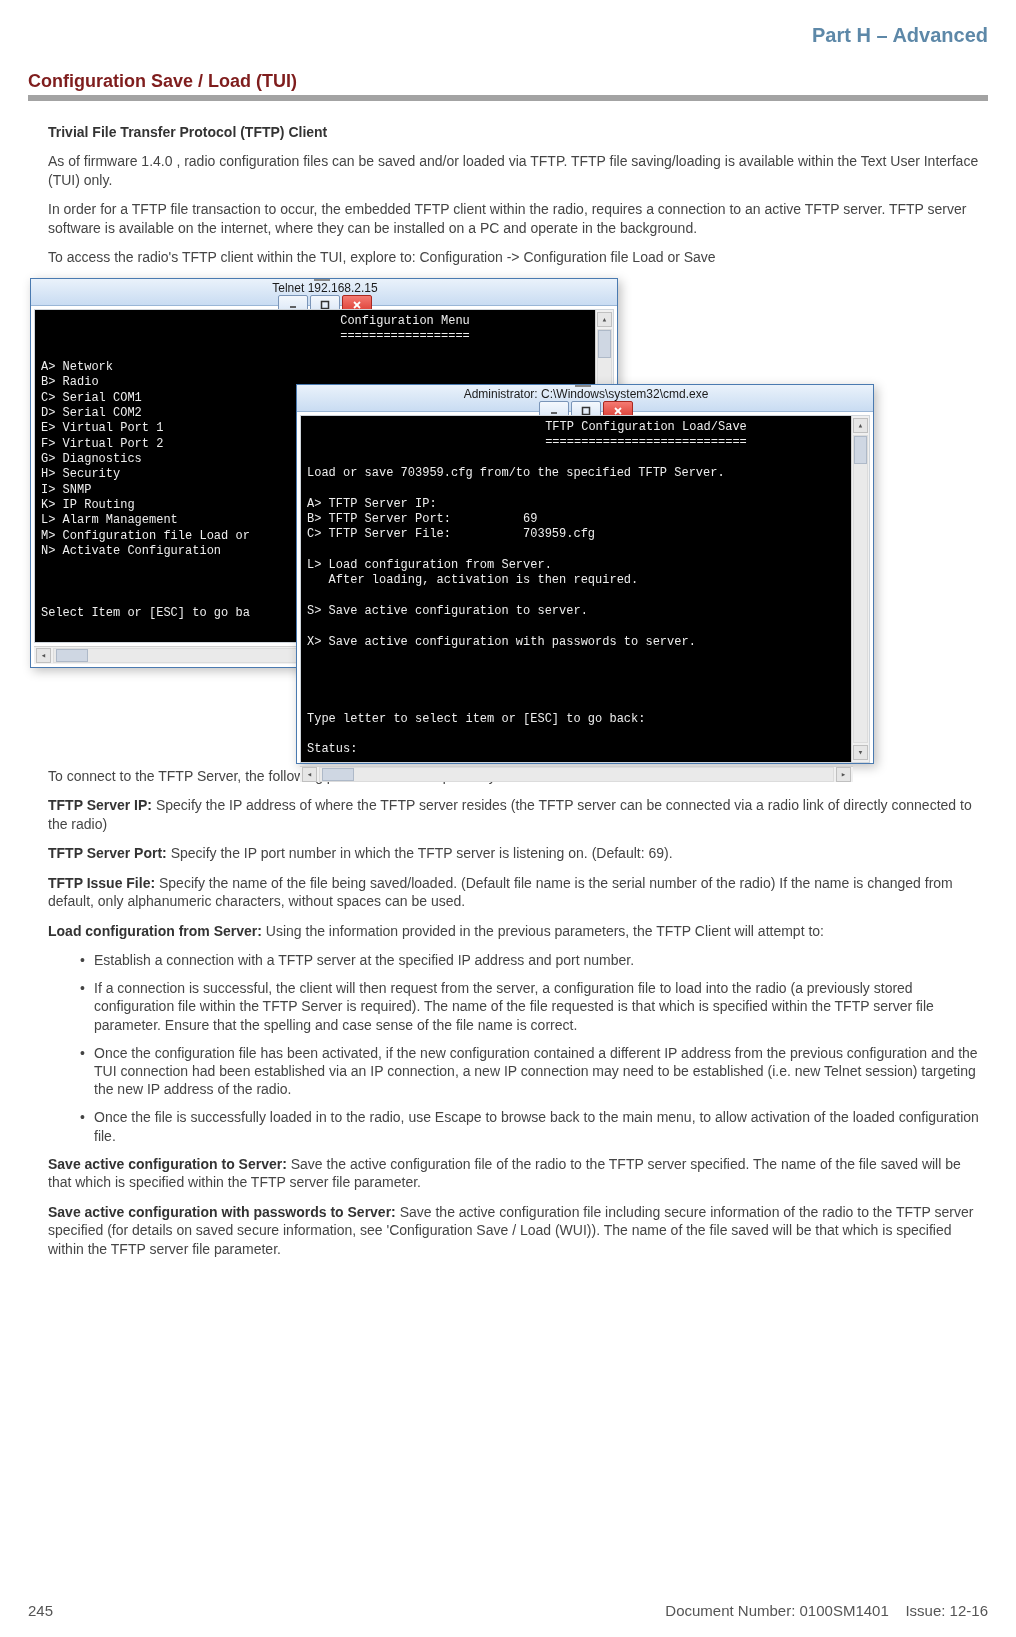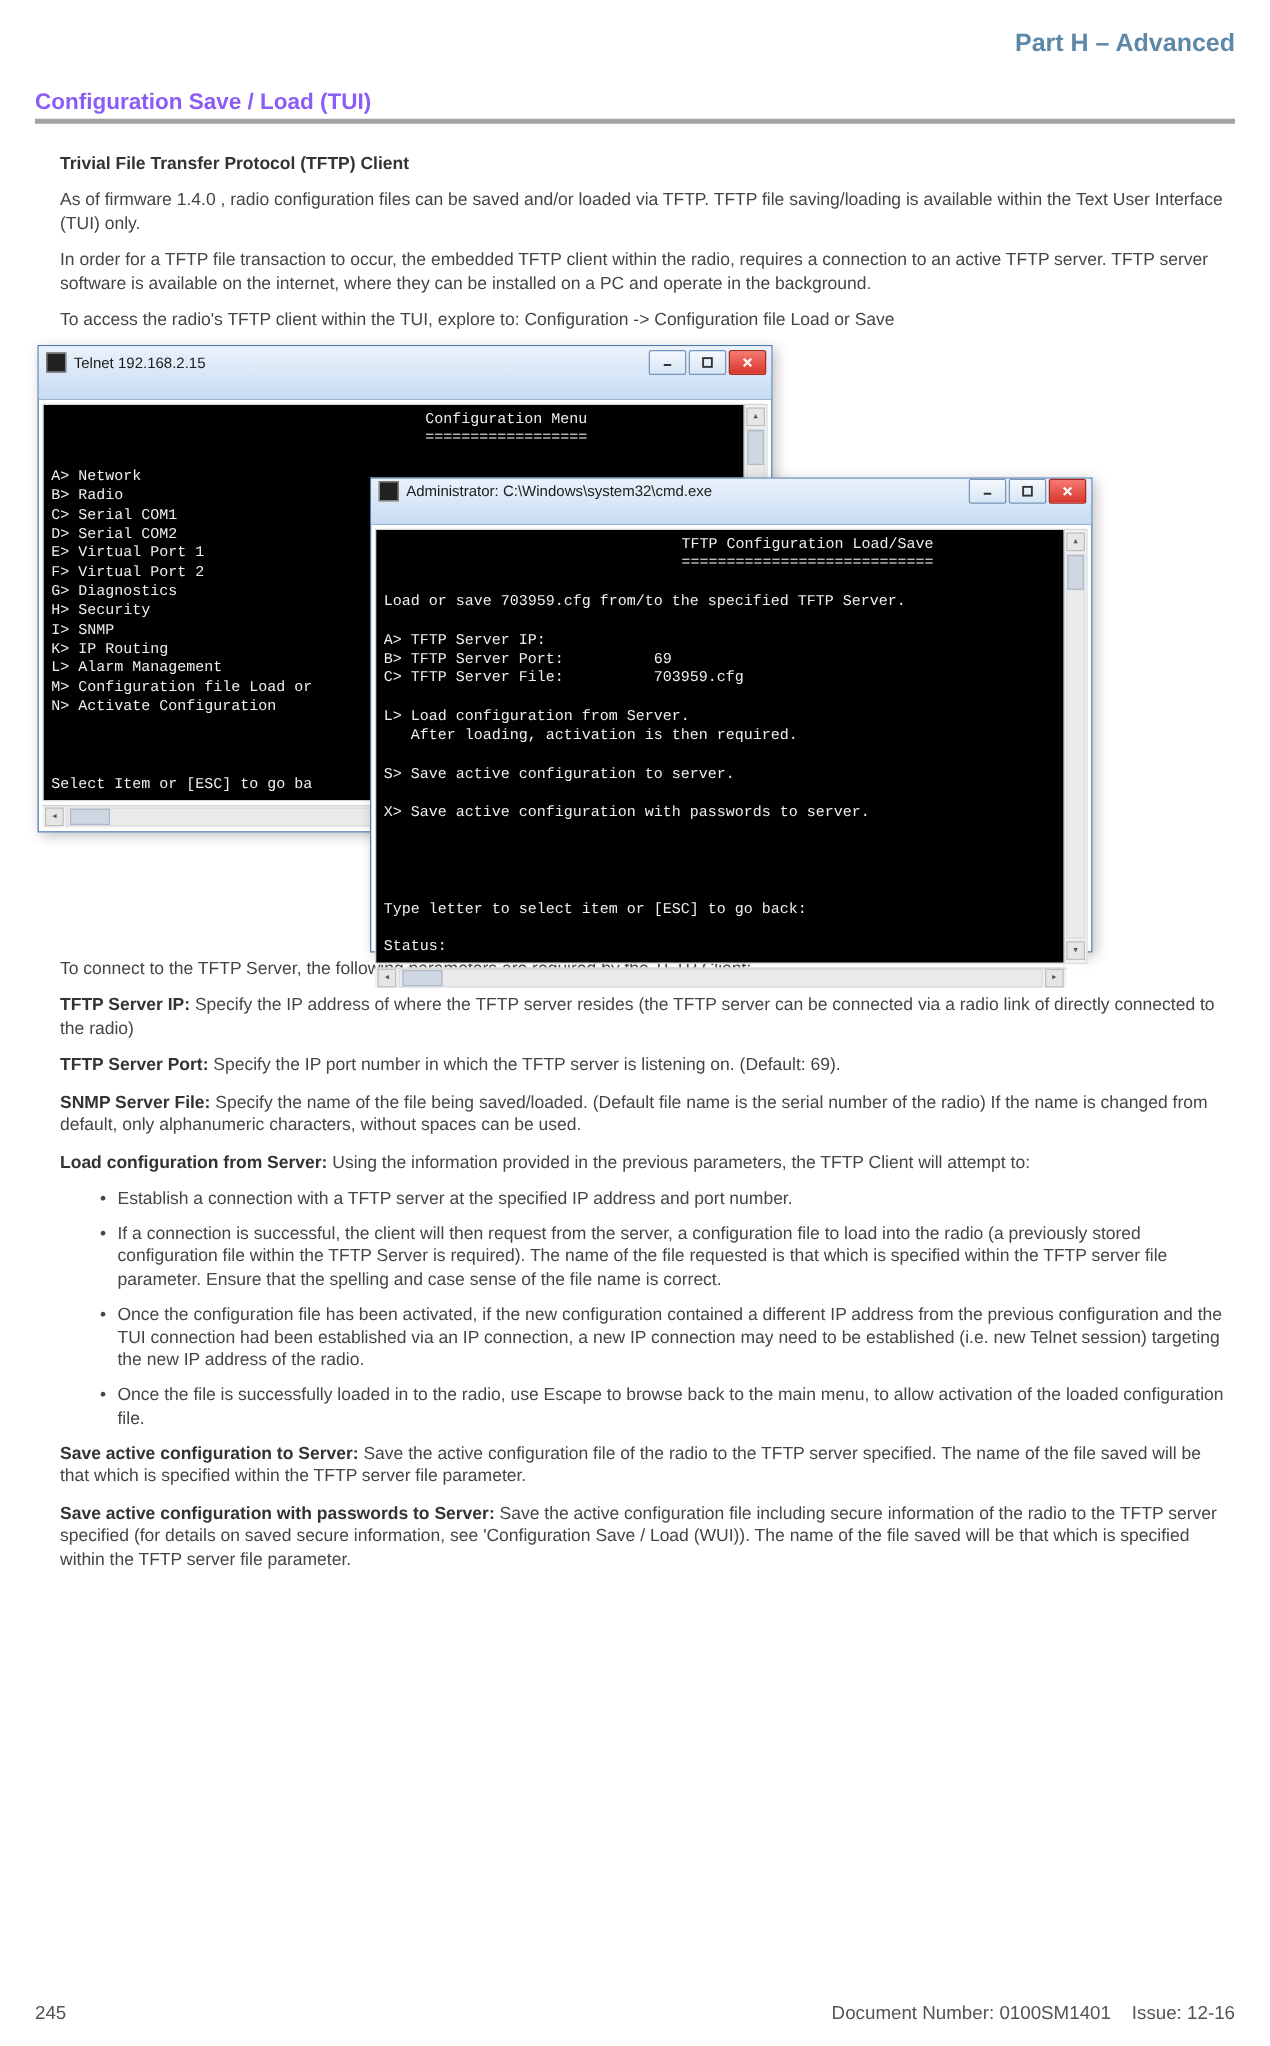--- a/index.html
+++ b/index.html
@@ -17,25 +17,25 @@
     position: relative;
   }
   .top-right {
     text-align: right;
     color: #5d88a8;
     font-size: 20px;
     font-weight: 600;
     padding-bottom: 24px;
   }
   .section-title {
-    color: #8b5cf6;
+    color: #7f1d1d;
     font-size: 18px;
     font-weight: 600;
     padding-bottom: 3px;
-    border-bottom: 4px solid #a3a3a3;
+    border-bottom: 6px solid #a3a3a3;
     margin-bottom: 22px;
   }
   .body-text {
     color: #454545;
     font-size: 14px;
     line-height: 1.32;
     margin-left: 20px;
   }
   .body-text p { margin: 0 0 11px 0; }
   .body-text strong { font-weight: 700; color: #333; }
@@ -84,23 +84,24 @@
     font-family: Consolas, "Courier New", monospace;
   }
   .win1 { left: 2px; top: 0;  width: 586px; height: 388px; }
   .win2 { left: 268px; top: 106px; width: 576px; height: 378px; }
 
   .titlebar {
     height: 26px;
     background: linear-gradient(#eaf2fb, #c9dcf2);
     display: flex;
     align-items: center;
-    padding: 0 4px 16px 6px;
+    padding: 0 4px 0 6px;
     border-bottom: 1px solid #9ab6d6;
     user-select: none;
+    flex-direction: column;
   }
   .tb-icon {
     width: 14px; height: 14px;
     background: #222;
     border: 1px solid #888;
     margin-right: 6px;
   }
   .tb-title {
     flex: 1;
     font-family: "Segoe UI", Arial, sans-serif;
@@ -309,21 +310,21 @@
 
   </div>
 
   <div class="body-text">
     <p>To connect to the TFTP Server, the following parameters are required by the TFTP Client:</p>
 
     <p><strong>TFTP Server IP:</strong><span> Specify the IP address of where the TFTP server resides (the TFTP server can be connected via a radio link of directly connected to the radio)</span></p>
 
     <p><strong>TFTP Server Port:</strong><span> Specify the IP port number in which the TFTP server is listening on. (Default: 69).</span></p>
 
-    <p><strong>SNMP Server File:</strong><span> Specify the name of the file being saved/loaded. (Default file name is the serial number of the radio) If the name is changed from default, only alphanumeric characters, without spaces can be used.</span></p>
+    <p><strong>TFTP Issue File:</strong><span> Specify the name of the file being saved/loaded. (Default file name is the serial number of the radio) If the name is changed from default, only alphanumeric characters, without spaces can be used.</span></p>
 
     <p><strong>Load configuration from Server:</strong><span> Using the information provided in the previous parameters, the TFTP Client will attempt to:</span></p>
 
     <ul class="bullets">
       <li>Establish a connection with a TFTP server at the specified IP address and port number.</li>
       <li>If a connection is successful, the client will then request from the server, a configuration file to load into the radio (a previously stored configuration file within the TFTP Server is required). The name of the file requested is that which is specified within the TFTP server file parameter. Ensure that the spelling and case sense of the file name is correct.</li>
       <li>Once the configuration file has been activated, if the new configuration contained a different IP address from the previous configuration and the TUI connection had been established via an IP connection, a new IP connection may need to be established (i.e. new Telnet session) targeting the new IP address of the radio.</li>
       <li>Once the file is successfully loaded in to the radio, use Escape to browse back to the main menu, to allow activation of the loaded configuration file.</li>
     </ul>
 

